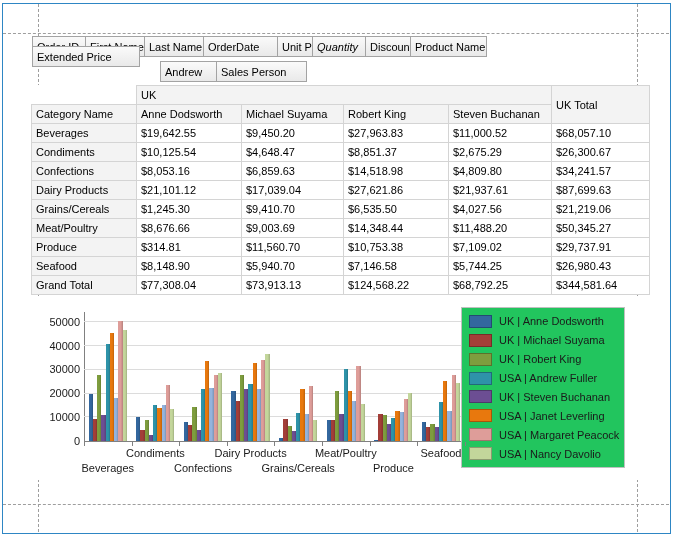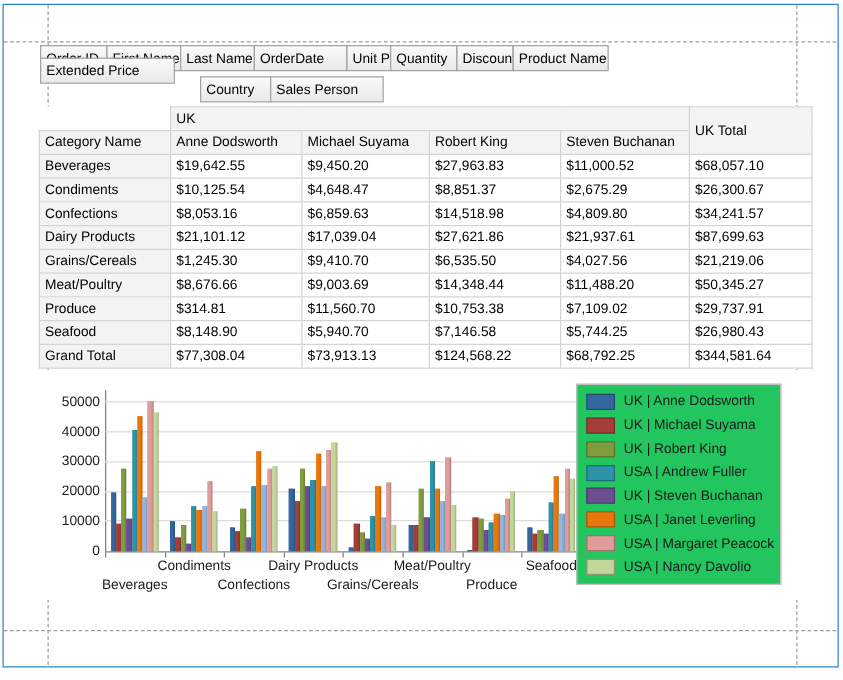--- a/index.html
+++ b/index.html
@@ -58,30 +58,30 @@
 <div class="guide h" style="left:3px;top:504px;width:666px;"></div>
 <div class="guide v" style="left:38px;top:4px;height:528px;"></div>
 <div class="guide v" style="left:637px;top:4px;height:528px;"></div>
 
 <div class="filter-row" id="row1" style="left:32px;top:36px;">
     <div class="field-btn" style="width: 54px;">Order ID</div>
     <div class="field-btn" style="width: 60px;">First Name</div>
     <div class="field-btn" style="width: 60px;">Last Name</div>
     <div class="field-btn" style="width: 75px;">OrderDate</div>
     <div class="field-btn" style="width: 36px; text-align: right;">Unit Price</div>
-    <div class="field-btn" style="width: 54px;">Quantity</div>
+    <div class="field-btn" style="width: 54px; font-style: italic;">Quantity</div>
     <div class="field-btn" style="width: 46px;">Discount</div>
     <div class="field-btn" style="width: 77px;">Product Name</div>
   </div>
 
 <div class="filter-row" id="row2-data" style="left:32px;top:46px;">
   <div class="field-btn">Extended Price</div>
 </div>
 <div class="filter-row" style="left:160px;top:61px;">
-  <div class="field-btn btn-country">Country</div>
+  <div class="field-btn btn-country">Andrew</div>
   <div class="field-btn btn-sales">Sales Person</div>
 </div>
 
 <table class="pivot">
   <colgroup>
     <col style="width:105px">
       <col style="width:105px">
       <col style="width:102px">
     <col style="width:105px">
       <col style="width:103px">

